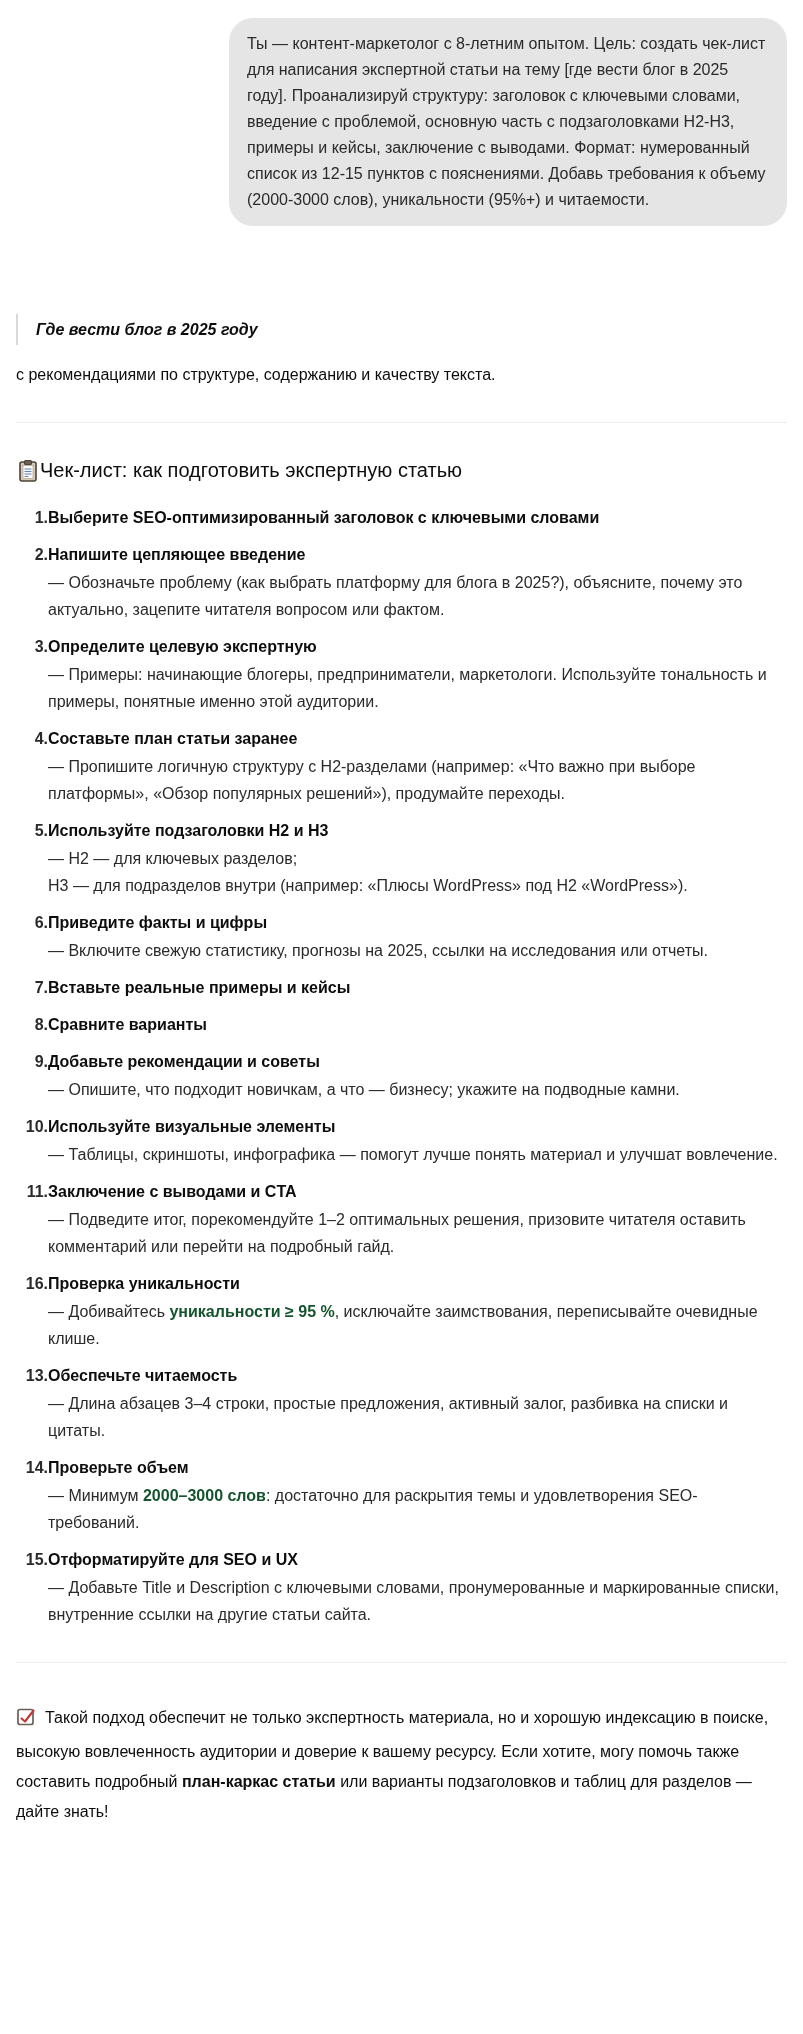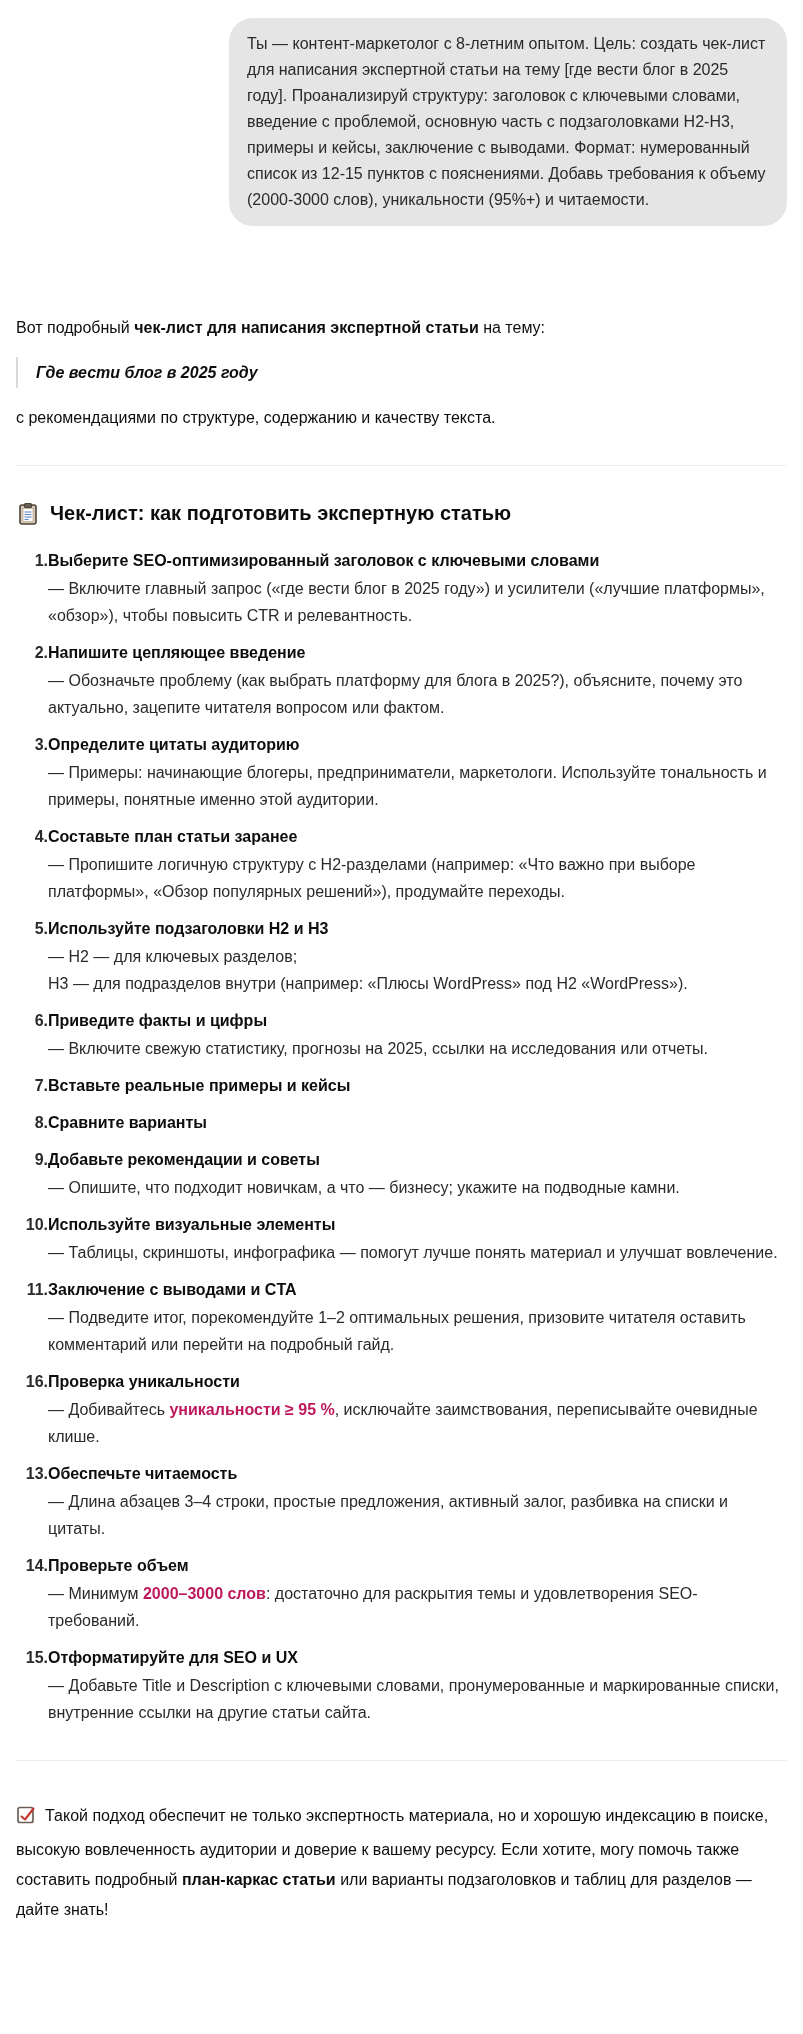--- a/index.html
+++ b/index.html
@@ -36,54 +36,53 @@
     font-weight: bold;
     font-style: italic;
   }
   .after-quote { margin: 16px 0 16px 0; }
   hr.divider {
     border: none;
     border-top: 1px solid #ececec;
     margin: 34px 0 0 0;
   }
   .section-heading {
-    display: flex; align-items: center; gap: 10px;
-    font-size: 20px; font-weight: bold;
+    display: flex; align-items: center; 
+    font-size: 20px; font-weight: normal;
     margin: 34px 0 20px 0;
   }
   .section-heading svg { flex: none; }
 
   
   ol.checklist { list-style: none; margin: 0; padding: 0; }
   .item { display: flex; margin: 0 0 10px 0; }
   .item-num {
     flex: none; width: 32px; text-align: right;
     font-weight: 600; color: #2a2a2a;
   }
   .item-body { }
   .item-title { font-weight: bold; }
   .item-desc { margin-top: 1px; white-space: pre-line; color: #2a2a2a; }
-  .item-desc b { color: #be185d; }
+  .item-desc b { color: #14532d; }
 
   
   .outro { margin: 40px 0 0 0; line-height: 30px; }
   .outro .check-icon { display: inline-block; vertical-align: -4px; margin-right: 8px; }
 </style>
 </head>
 <body>
 
 <div class="chat">
 
   <div class="user-row">
     <div class="user-bubble">Ты — контент-маркетолог с 8-летним опытом. Цель: создать чек-лист для написания экспертной статьи на тему [где вести блог в 2025 году]. Проанализируй структуру: заголовок с ключевыми словами, введение с проблемой, основную часть с подзаголовками H2-H3, примеры и кейсы, заключение с выводами. Формат: нумерованный список из 12-15 пунктов с пояснениями. Добавь требования к объему (2000-3000 слов), уникальности (95%+) и читаемости.</div>
   </div>
 
   <div class="assistant">
 
-    <p class="intro"><span>Вот подробный </span><b>чек-лист для написания экспертной статьи</b><span> на тему:</span></p>
 
     <div class="md-quote">Где вести блог в 2025 году</div>
 
     <p class="after-quote">с рекомендациями по структуре, содержанию и качеству текста.</p>
 
     <hr class="divider">
 
     <h3 class="section-heading">
       <svg width="24" height="24" viewBox="0 0 24 24" aria-hidden="true">
         <rect x="4" y="3" width="16" height="19" rx="2" fill="#d8c9b4" stroke="#4d4337" stroke-width="1.6"></rect>
@@ -95,34 +94,33 @@
         <line x1="8.5" y1="17.5" x2="12.5" y2="17.5" stroke="#5f87c7" stroke-width="1.1"></line>
       </svg>
       <span>Чек-лист: как подготовить экспертную статью</span>
     </h3>
 
     <ol class="checklist">
       <li class="item">
         <span class="item-num">1.</span>
         <div class="item-body">
           <div class="item-title">Выберите SEO-оптимизированный заголовок с ключевыми словами</div>
-          <div class="item-desc"><span>— Включите главный запрос («где вести блог в 2025 году») и усилители («лучшие платформы», «обзор»), чтобы повысить CTR и релевантность.</span><b></b><span></span></div>
         </div>
       </li>
       <li class="item">
         <span class="item-num">2.</span>
         <div class="item-body">
           <div class="item-title">Напишите цепляющее введение</div>
           <div class="item-desc"><span>— Обозначьте проблему (как выбрать платформу для блога в 2025?), объясните, почему это актуально, зацепите читателя вопросом или фактом.</span><b></b><span></span></div>
         </div>
       </li>
       <li class="item">
         <span class="item-num">3.</span>
         <div class="item-body">
-          <div class="item-title">Определите цитаты аудиторию</div>
+          <div class="item-title">Определите целевую экспертную</div>
           <div class="item-desc"><span>— Примеры: начинающие блогеры, предприниматели, маркетологи. Используйте тональность и примеры, понятные именно этой аудитории.</span><b></b><span></span></div>
         </div>
       </li>
       <li class="item">
         <span class="item-num">4.</span>
         <div class="item-body">
           <div class="item-title">Составьте план статьи заранее</div>
           <div class="item-desc"><span>— Пропишите логичную структуру с H2-разделами (например: «Что важно при выборе платформы», «Обзор популярных решений»), продумайте переходы.</span><b></b><span></span></div>
         </div>
       </li>

